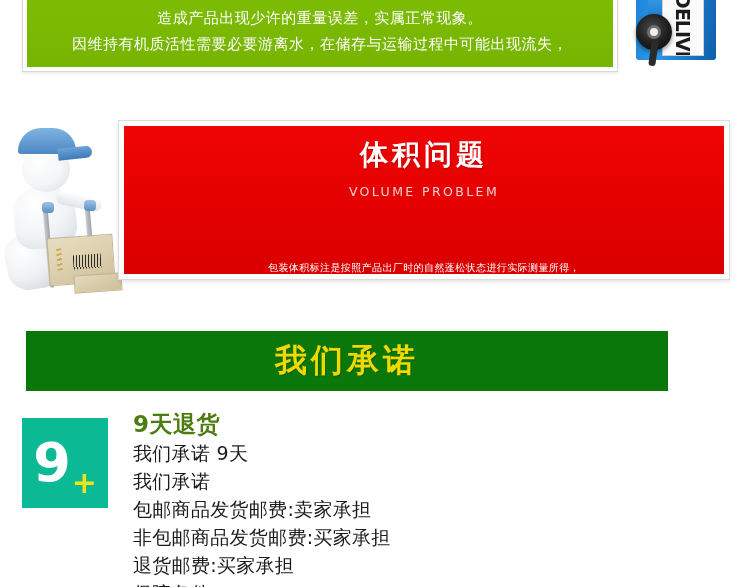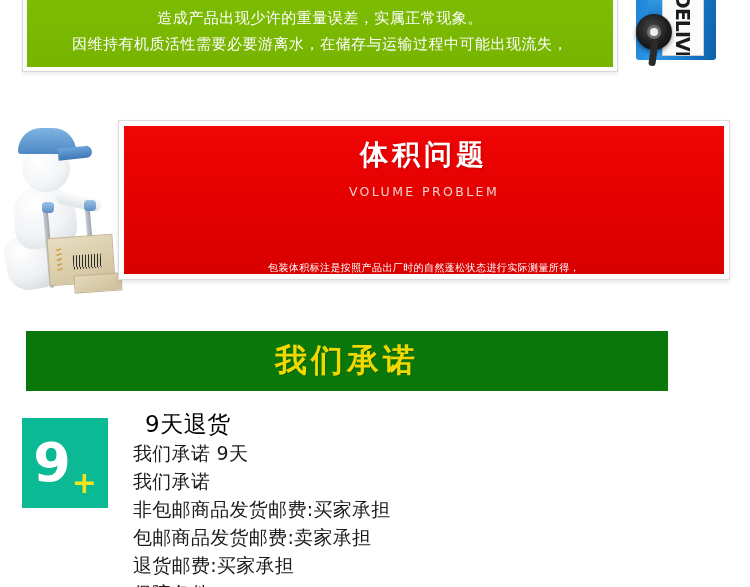--- a/index.html
+++ b/index.html
@@ -380,25 +380,24 @@
   }
 
   .policy {
     position: absolute;
     left: 133px;
     top: 409px;
     width: 560px;
   }
   .policy-title {
     font-size: 23px;
-    font-weight: normal;
-    color: #000000;
+    font-weight: bold;
+    color: #4d7c0f;
     line-height: 30px;
     letter-spacing: .5px;
-    margin-left: 12px;
   }
   .policy-line {
     font-size: 19px;
     color: #1a1a1a;
     line-height: 28px;
     letter-spacing: .3px;
   }
 </style>
 </head>
 <body>
@@ -458,19 +457,19 @@
 
   <div class="badge">
     <span class="badge-num">9</span>
     <span class="badge-plus">+</span>
   </div>
 
   <div class="policy">
     <div class="policy-title">9天退货</div>
     <div class="policy-line">我们承诺 9天</div>
     <div class="policy-line">我们承诺</div>
+    <div class="policy-line">包邮商品发货邮费:卖家承担</div>
     <div class="policy-line">非包邮商品发货邮费:买家承担</div>
-    <div class="policy-line">包邮商品发货邮费:卖家承担</div>
     <div class="policy-line">退货邮费:买家承担</div>
     <div class="policy-line">保障条件</div>
   </div>
 
 </div>
 
 </body></html>

